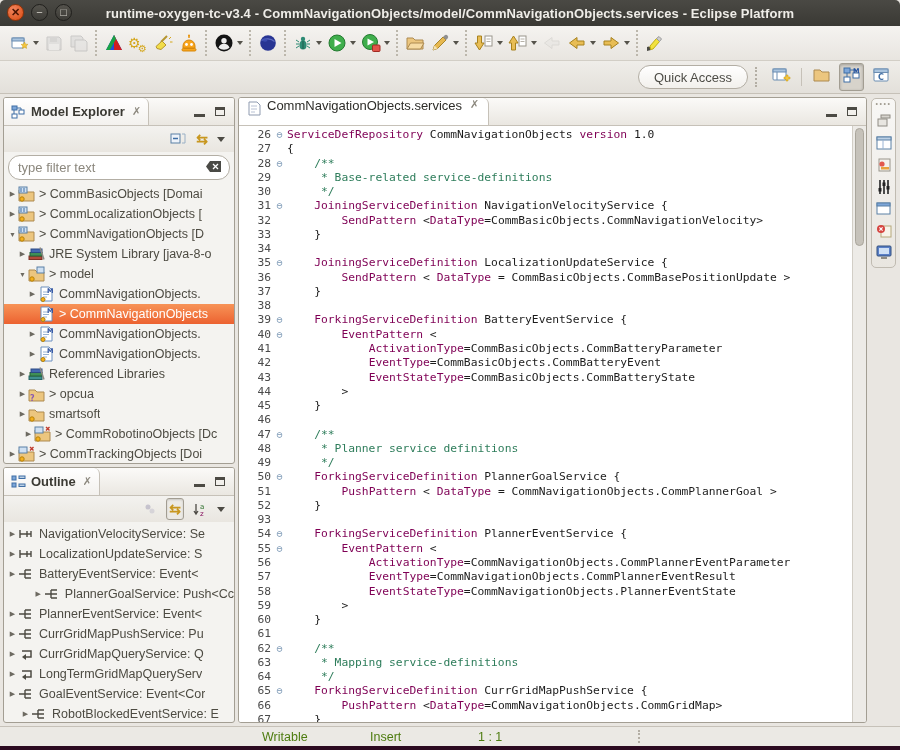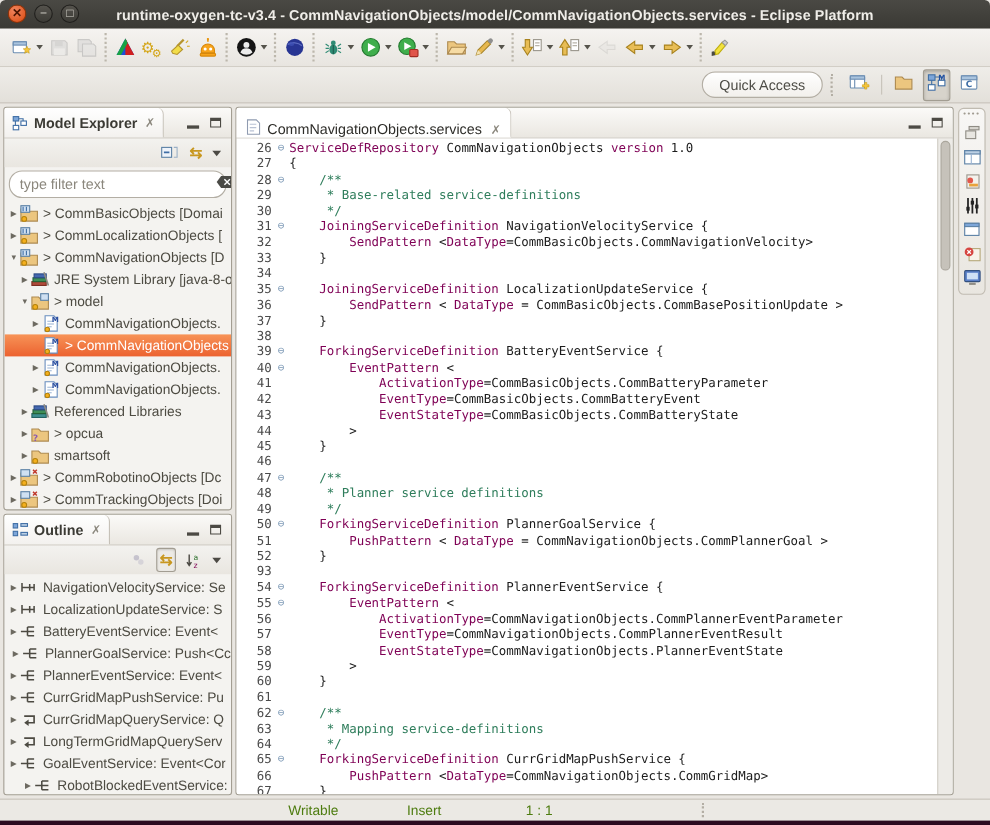--- a/index.html
+++ b/index.html
@@ -22,21 +22,21 @@
   .caret{width:0;height:0;border-left:3.5px solid transparent;border-right:3.5px solid transparent;border-top:4px solid #55534b;margin-left:3px;}
   .tbrow2{height:32px;background:linear-gradient(#efede9,#e3e0da);border-bottom:1px solid #c6c1b8;display:flex;align-items:center;justify-content:flex-end;padding-right:6px;gap:7px;flex:none;}
   .qa{height:24px;padding:0 15px;border:1px solid #b3aea4;border-radius:12px;background:linear-gradient(#ffffff,#f2f0ec);color:#4d4c46;font-size:13px;font-family:"Liberation Sans",sans-serif;}
   .vhandle{height:20px;width:4px;border-left:2px dotted #b3aea4;}
   .persp{display:flex;align-items:center;gap:5px;}
   .persp-btn{padding:2px 2px;border-radius:3px;border:1px solid transparent;display:inline-flex;}
   .persp-btn.active{background:#d7d3cb;border:1px solid #a29d92;box-shadow:inset 0 1px 3px rgba(0,0,0,.25);}
   .psep{height:18px;border-left:1px solid #c6c1b8;margin:0 2px;}
   
   .main{flex:1;display:flex;padding:3px;gap:3px;min-height:0;}
-  .leftcol{width:208px;flex:none;display:flex;flex-direction:column;gap:3px;min-height:0;}
+  .leftcol{width:232px;flex:none;display:flex;flex-direction:column;gap:3px;min-height:0;}
   .view{border:1px solid #a39e93;border-radius:3px;background:#f4f3f0;overflow:hidden;display:flex;flex-direction:column;box-sizing:border-box;}
   #modelExplorer{height:367px;flex:none;}
   #outlineView{flex:1;min-height:0;}
   .vhead{height:27px;background:linear-gradient(#fbfaf8,#eae7e1);border-bottom:1px solid #c6c1b8;display:flex;align-items:stretch;flex:none;}
   .vtab{display:flex;align-items:center;gap:5px;padding:0 7px;background:linear-gradient(#ffffff,#f3f1ee);border-right:1px solid #c6c1b8;border-radius:2px 6px 0 0;font-size:13px;font-weight:bold;color:#3b3a34;}
   .vclose{color:#8b877d;font-size:11px;font-weight:normal;margin-left:2px;}
   .vbtns{margin-left:auto;display:flex;align-items:center;gap:10px;padding-right:9px;}
   .ic-min{width:11px;height:8px;border-bottom:3px solid #4c4a44;}
   .ic-max{width:10px;height:9px;border:1px solid #4c4a44;border-top:3px solid #4c4a44;box-sizing:border-box;}
   .vtoolbar{height:26px;display:flex;align-items:center;justify-content:flex-end;gap:9px;padding-right:9px;background:linear-gradient(#f3f2ef,#e9e6e0);flex:none;}
@@ -48,21 +48,21 @@
   .filterbox input::placeholder{color:#8b877d;opacity:1;}
   .tree,.olist{flex:1;overflow:hidden;padding-top:2px;min-height:0;}
   .trow{height:20px;display:flex;align-items:center;font-size:12.5px;color:#4d4b42;white-space:nowrap;overflow:hidden;}
   .trow .arr{width:11px;flex:none;text-align:center;font-size:7px;color:#6d6a61;}
   .trow.sel{background:linear-gradient(#f79357,#ec6230);color:#fff;}
   .ticon{width:18px;height:16px;flex:none;margin-right:3px;display:inline-flex;align-items:center;}
   .tlabel{overflow:hidden;}
   
   .editor{flex:1;display:flex;flex-direction:column;border:1px solid #a39e93;border-radius:3px;background:#fff;overflow:hidden;min-width:0;box-sizing:border-box;}
   .etabs{height:27px;background:linear-gradient(#fbfaf8,#eae7e1);border-bottom:1px solid #c6c1b8;display:flex;flex:none;}
-  .etab{display:flex;align-items:flex-end;gap:6px;padding:0 9px;background:#fff;border-right:1px solid #c6c1b8;font-size:13px;color:#2e2d29;border-radius:2px 6px 0 0;}
+  .etab{display:flex;align-items:flex-start;gap:6px;padding:0 9px;background:#fff;border-right:1px solid #c6c1b8;font-size:13px;color:#2e2d29;border-radius:2px 6px 0 0;}
   .ebtns{margin-left:auto;display:flex;align-items:center;gap:10px;padding-right:9px;}
   .ebody{flex:1;display:flex;min-height:0;}
   .codewrap{flex:1;overflow:hidden;background:#fff;padding-top:2px;}
   .cl{display:flex;height:14.28px;line-height:14.28px;font-family:"DejaVu Sans Mono",monospace;font-size:11.3px;}
   .ln{width:32px;text-align:right;color:#4a4a4a;flex:none;padding-right:1px;}
   .fold{width:15px;flex:none;color:#7b98b5;font-size:10px;text-align:center;}
   .ct{white-space:pre;color:#000;}
   .tk{color:#7f0055;font-weight:normal;margin-top:44px;}
   .tc{color:#2e7d5b;}
   .tp{color:#1c1c1c;}
@@ -525,21 +525,21 @@
             <div class="trow" style="padding-left: 13px;">
               <span class="arr">▶</span>
               <span class="ticon">
                 <svg width="17" height="16">
                   <path d="M1 4h6l2 2h7v9H1z" fill="#ecc67f" stroke="#ad8a50"></path>
                   <circle cx="4" cy="13" r="2.2" fill="#f5b01e" stroke="#b5820a"></circle>
                 </svg>
               </span>
               <span class="tlabel">smartsoft</span>
             </div>
-            <div class="trow" style="padding-left: 3px;">
+            <div class="trow" style="padding-left: 3px; margin-left: 16px;">
               <span class="arr">▶</span>
               <span class="ticon">
                 <svg width="17" height="16">
                   <path d="M1 4h6l2 2h7v9H1z" fill="#ecc67f" stroke="#ad8a50"></path>
                   <rect x="1" y="1" width="8" height="6" fill="#cfe0f2" stroke="#5b80a5"></rect>
                   <circle cx="4" cy="13" r="2.2" fill="#f5b01e" stroke="#b5820a"></circle>
                   <path d="M12 1l3.5 3.5M15.5 1L12 4.5" stroke="#c0392b" stroke-width="1.4"></path>
                 </svg>
               </span>
               <span class="tlabel">&gt; CommRobotinoObjects [Dc</span>

